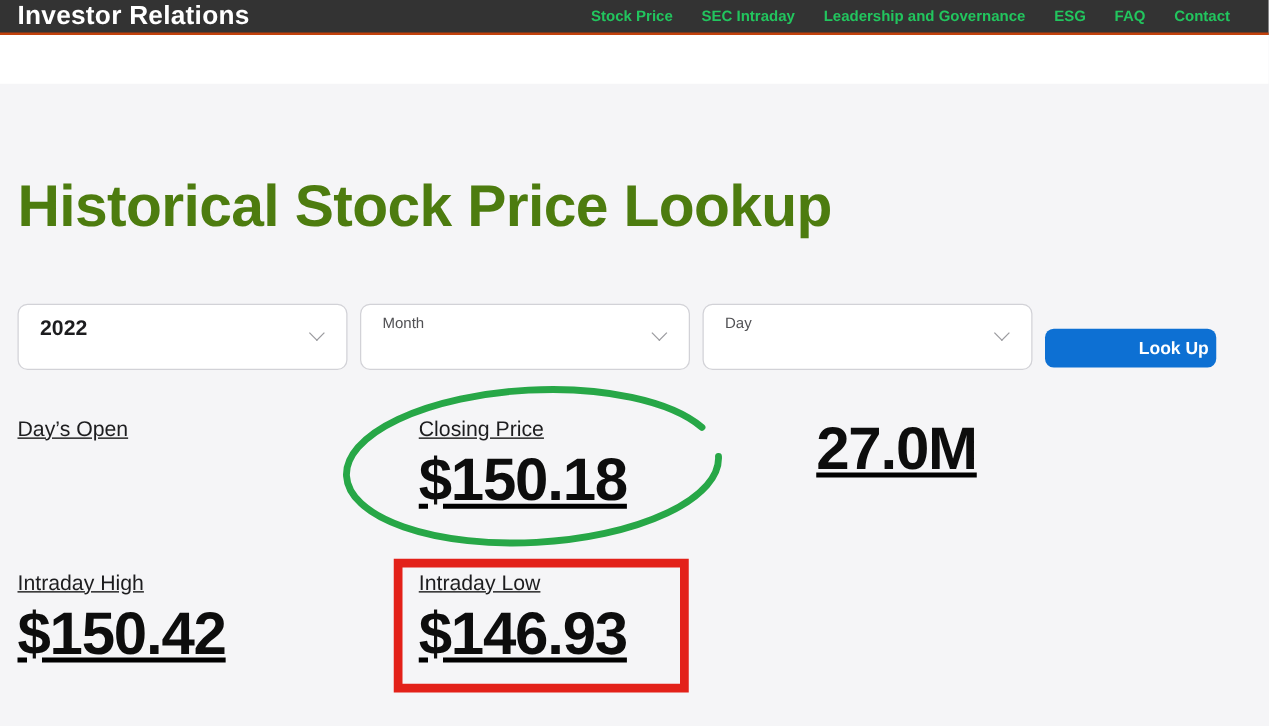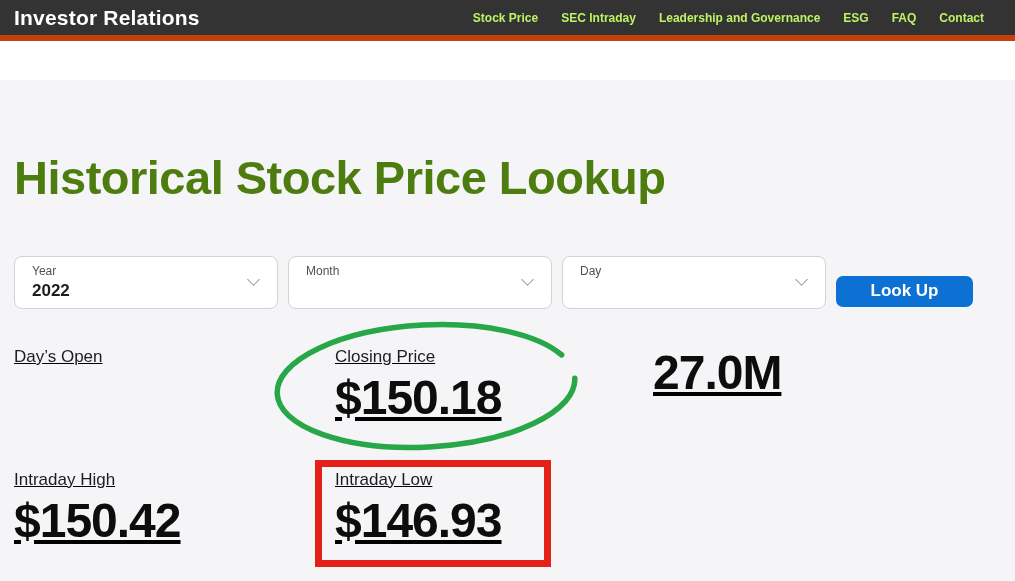--- a/index.html
+++ b/index.html
@@ -7,38 +7,38 @@
   body {
     width: 1015px; height: 581px;
     background: #f5f5f7;
     font-family: "Liberation Sans", "DejaVu Sans", sans-serif;
     overflow: hidden;
     -webkit-font-smoothing: antialiased;
   }
 
   
   .topbar {
-    height: 41px;
+    height: 28px;
     background: #333333;
-    border-bottom: 6px solid #c2410c;
+    border-bottom: 2px solid #c2410c;
     display: flex;
     align-items: center;
     justify-content: space-between;
     padding: 0 31px 0 14px;
   }
   .brand {
     color: #ffffff;
     font-size: 21px;
     font-weight: 700;
     letter-spacing: 0.2px;
     cursor: pointer;
   }
   .nav { display: flex; align-items: center; gap: 23px; }
   .nav-item {
-    color: #bef264;
+    color: #22c55e;
     font-size: 12px;
     font-weight: 700;
     white-space: nowrap;
     cursor: pointer;
   }
 
   .white-strip { height: 39px; background: #ffffff; }
 
   
   .main { padding: 72px 0 0 14px; }
@@ -77,23 +77,24 @@
   }
   .lookup-btn {
     width: 137px; height: 31px;
     align-self: flex-end;
     margin-bottom: 2px;
     background: #0d70d3;
     border: none;
     border-radius: 7px;
     color: #ffffff;
     font-family: inherit;
-    font-size: 17px;
+    font-size: 14px;
     font-weight: 700;
     cursor: pointer;
+    text-align: right;
   }
 
   
   .stats-row {
     display: grid;
     grid-template-columns: 321px 318px 1fr;
     margin-bottom: 44px;
     text-decoration: underline;
   }
   .stat { position: relative; }
@@ -137,21 +138,20 @@
 </header>
 
 <div class="white-strip"></div>
 
 <main class="main">
 
   <h1 class="page-title">Historical Stock Price Lookup</h1>
 
   <div class="form-row">
     <div class="select">
-      <div class="lbl">Year</div>
       <div class="val">2022</div>
       <span class="chev"></span>
     </div>
     <div class="select">
       <div class="lbl">Month</div>
       <span class="chev"></span>
     </div>
     <div class="select">
       <div class="lbl">Day</div>
       <span class="chev"></span>

